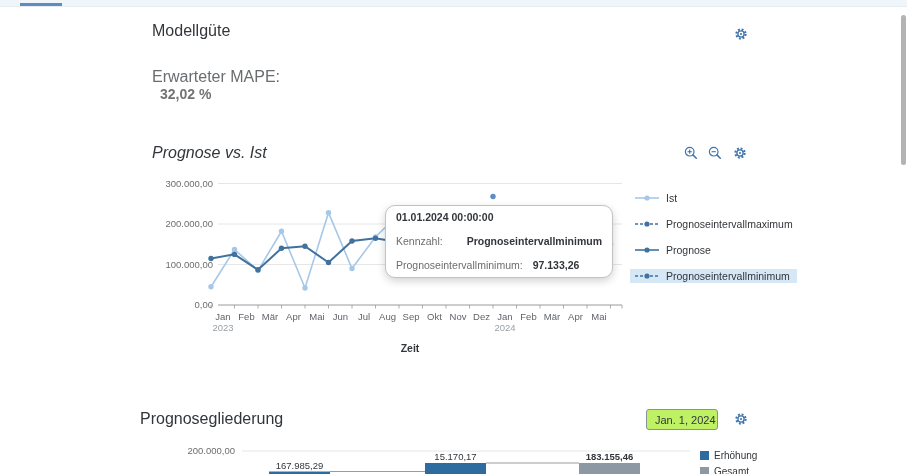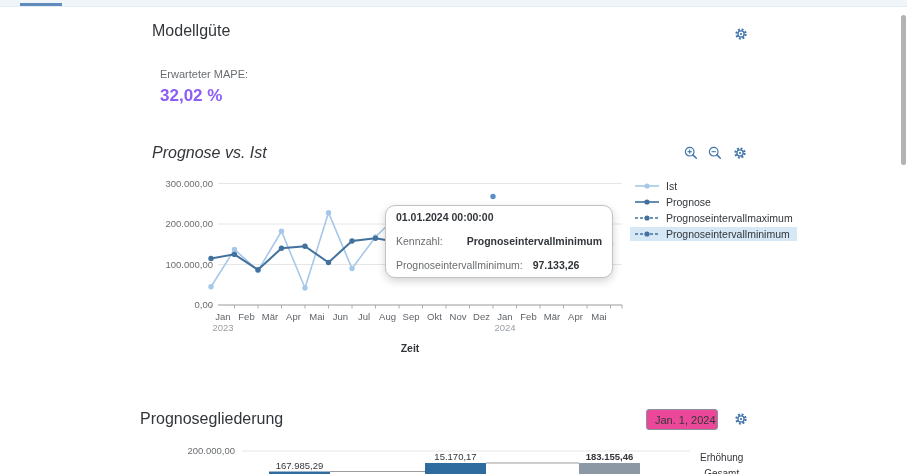--- a/index.html
+++ b/index.html
@@ -15,51 +15,51 @@
 
   
   .scroll-thumb { position:absolute; left:901px; top:15px; width:5px; height:150px;
     background:#b3b3b3; border-radius:3px; }
 
   .section-title { position:absolute; font-size:16px; font-weight:400; color:#32363a; }
 
   .icon-btn { position:absolute; width:16px; height:16px; border:none; background:transparent;
     padding:0; cursor:pointer; display:flex; align-items:center; justify-content:center; }
 
-  .mape-label { position:absolute; left:160px; top:68px; font-size:11px; color:#6a6d70; }
-  .mape-value { position:absolute; left:160px; top:86px; font-size:17px; font-weight:bold; color:#8b5cf6;text-align:center; }
+  .mape-label { position:absolute; left:152px; top:68px; font-size:16px; color:#6a6d70; }
+  .mape-value { position:absolute; left:160px; top:86px; font-size:14px; font-weight:bold; color:#737373;text-align:center; }
 
   
   #line-chart-svg { position:absolute; left:160px; top:170px; width:480px; height:190px; }
 
   
   .chart-legend { position:absolute; left:630px; top:179px; font-size:10.5px; color:#32363a; }
   .legend-row { display:flex; align-items:center; gap:6px; padding:1px 4px; margin-bottom:2px;
-    cursor:pointer; white-space:nowrap; }
+    cursor:pointer; white-space:nowrap;margin-top:12px; }
   .legend-row.highlight { background:#d6e7f6; }
 
   
   .chart-tooltip { position:absolute; left:385px; top:205px; width:228px; background:#fff;
     border:1px solid #c2c2c2; border-radius:10px; box-shadow:0 3px 8px rgba(0,0,0,.18);
     padding:5px 10px 6px 10px; font-size:10.5px; z-index:5; }
   .tt-title { font-weight:bold; color:#32363a; margin-bottom:4px; }
   .tt-row { display:flex; justify-content:space-between; margin-top:12px; color:#6a6d70; }
   .tt-row .tt-val { font-weight:bold; color:#32363a; }
   .tt-row.left { justify-content:flex-start; gap:10px; }
 
   
   .dropdown { position:absolute; left:646px; top:409px; width:72px; height:21px;
-    border:1px solid #89919a; border-radius:3px; background:#ec4899; display:flex;
+    border:1px solid #89919a; border-radius:3px; background:#bef264; display:flex;
     align-items:center; justify-content:space-between; padding:0 6px 0 8px; cursor:pointer; }
   .dropdown .dd-text { font-size:11px; color:#32363a; white-space:nowrap; }
 
   #waterfall-svg { position:absolute; left:160px; top:440px; width:540px; height:34px; }
 
   .wf-legend { position:absolute; left:700px; top:447px; font-size:10px; color:#32363a; }
-  .wf-legend-row { display:flex; align-items:center; gap:5px; height:16px;flex-direction:column; }
+  .wf-legend-row { display:flex; align-items:center; gap:5px; height:16px; }
   .wf-swatch { width:9px; height:9px; display:inline-block; }
 </style>
 </head>
 <body>
 
 <div class="screen">
 
   <div class="top-strip">
     <div class="tab-indicator"></div>
   </div>
@@ -189,31 +189,31 @@
   <div class="chart-legend" id="chart-legend">
       <div class="legend-row">
         <svg width="26" height="8">
           <line x1="1" y1="4" x2="25" y2="4" stroke="#a6c8e8" stroke-width="1.6"></line>
           <circle cx="13" cy="4" r="2.6" fill="#a6c8e8"></circle>
         </svg>
         <span>Ist</span>
       </div>
       <div class="legend-row">
         <svg width="26" height="8">
+          <line x1="1" y1="4" x2="25" y2="4" stroke="#41719c" stroke-width="1.6" stroke-dasharray="3 2"></line>
+          <circle cx="13" cy="4" r="2.6" fill="#41719c"></circle>
+        </svg>
+        <span>Prognoseintervallmaximum</span>
+      </div>
+      <div class="legend-row">
+        <svg width="26" height="8">
           <line x1="1" y1="4" x2="25" y2="4" stroke="#41719c" stroke-width="1.6"></line>
           <circle cx="13" cy="4" r="2.6" fill="#41719c"></circle>
         </svg>
         <span>Prognose</span>
-      </div>
-      <div class="legend-row">
-        <svg width="26" height="8">
-          <line x1="1" y1="4" x2="25" y2="4" stroke="#41719c" stroke-width="1.6" stroke-dasharray="3 2"></line>
-          <circle cx="13" cy="4" r="2.6" fill="#41719c"></circle>
-        </svg>
-        <span>Prognoseintervallmaximum</span>
       </div>
       <div class="legend-row highlight">
         <svg width="26" height="8">
           <line x1="1" y1="4" x2="25" y2="4" stroke="#41719c" stroke-width="1.6" stroke-dasharray="3 2"></line>
           <circle cx="13" cy="4" r="2.6" fill="#41719c"></circle>
         </svg>
         <span>Prognoseintervallminimum</span>
       </div>
     </div>
 

